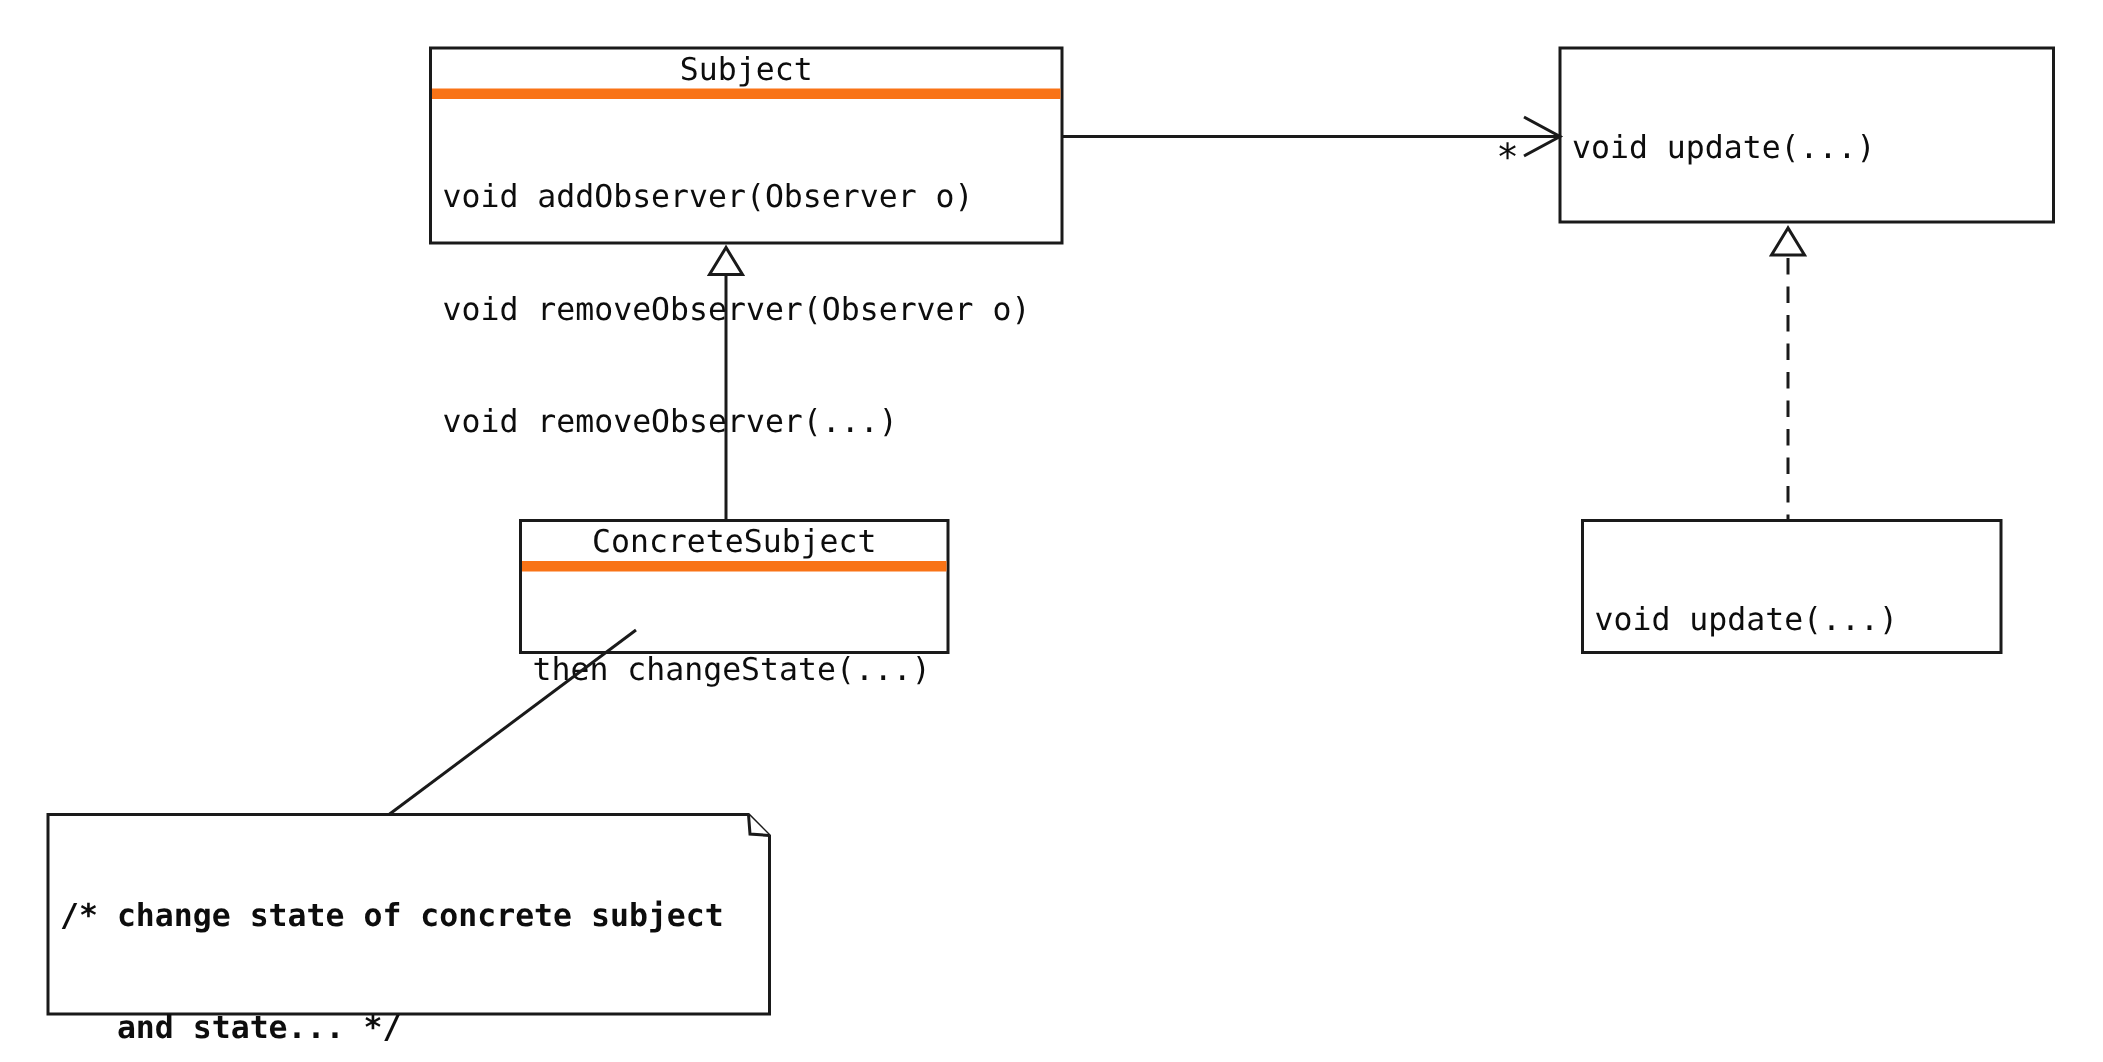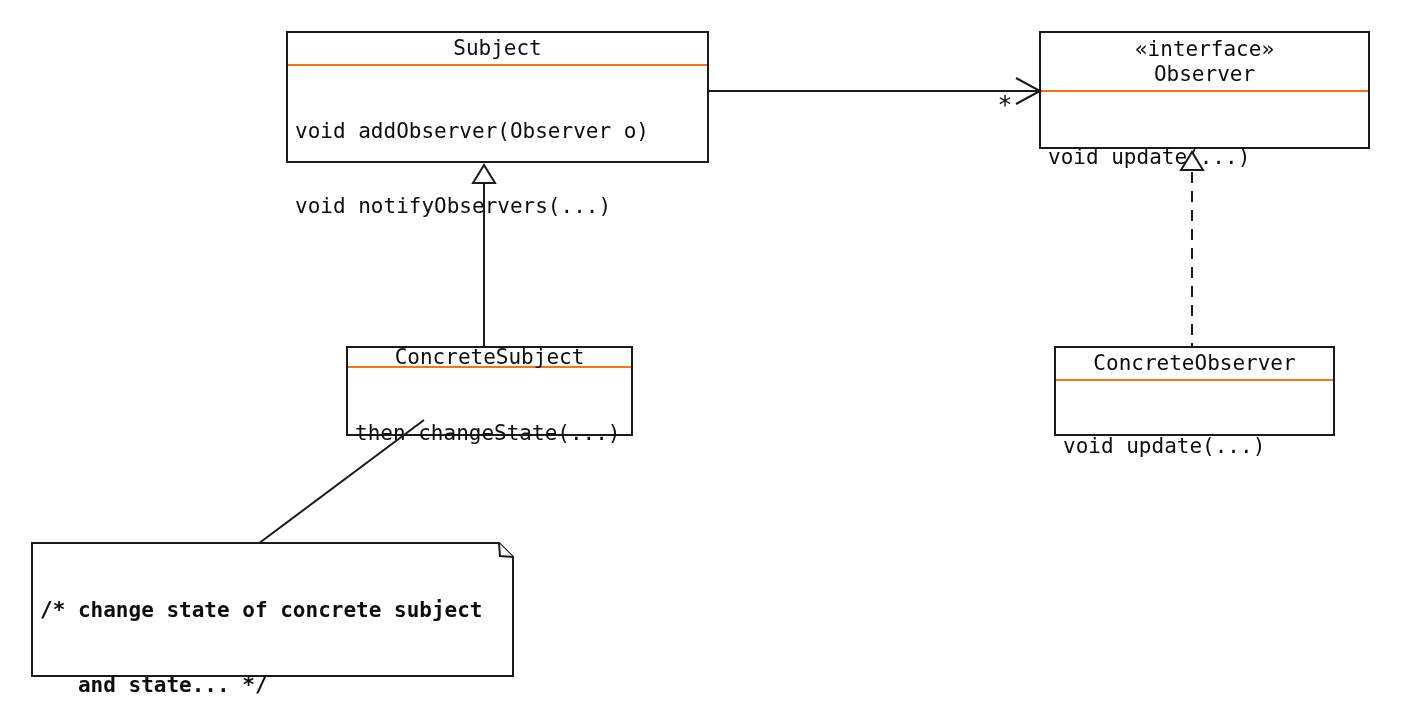--- a/index.html
+++ b/index.html
@@ -25,21 +25,21 @@
   }
   .uml-class {
     position: absolute;
     box-sizing: border-box;
     border: 2px solid #1a1a1a;
     background: #ffffff;
     z-index: 1;
   }
   .cls-title {
     box-sizing: border-box;
-    border-bottom: 2px solid #f97316;
+    border-bottom: 7px solid #f97316;
     display: flex;
     flex-direction: column;
     align-items: center;
     justify-content: center;
     font-size: 21px;
     line-height: 25px;
     white-space: pre;
   }
   .cls-methods {
     padding: 3px 6px 0 7px;
@@ -90,43 +90,39 @@
     <g stroke="#1a1a1a" stroke-width="2">
       <polygon points="32,543 499,543 513,557 513,676 32,676" fill="#ffffff"></polygon>
       <polyline points="499,543 500,556 513,557" fill="#ffffff"></polyline>
     </g>
   </svg>
 
   <div class="uml-class" style="left:286px; top:31px; width:423px; height:132px;">
     <div class="cls-title" style="height:33px;">Subject</div>
     <div class="cls-methods">
       <div class="m">void addObserver(Observer o)</div>
-      <div class="m">void notifyObservers(...)</div>
+      <div class="m">void removeObserver(Observer o)</div>
+      <div class="m">void removeObserver(...)</div>
     </div>
   </div>
 
   <div class="uml-class" style="left:1039px; top:31px; width:331px; height:118px;">
-    <div class="cls-title" style="height:59px;">
-      <div>«interface»</div>
-      <div>Observer</div>
-    </div>
     <div class="cls-methods">
       <div class="m">void update(...)</div>
     </div>
   </div>
 
   <div class="uml-class" style="left:346px; top:346px; width:287px; height:90px;">
-    <div class="cls-title" style="height:20px;">ConcreteSubject</div>
+    <div class="cls-title" style="height:33px;">ConcreteSubject</div>
     <div class="cls-methods">
       <div class="m">then changeState(...)</div>
     </div>
   </div>
 
   <div class="uml-class" style="left:1054px; top:346px; width:281px; height:90px;">
-    <div class="cls-title" style="height:33px;">ConcreteObserver</div>
     <div class="cls-methods">
       <div class="m">void update(...)</div>
     </div>
   </div>
 
   <div class="multiplicity" style="left:995px; top:92px; width:20px; text-align:center;">*</div>
 
   <div class="note-text" style="left:40px; top:548px; width:460px;">
     <div class="n">/* change state of concrete subject</div>
     <div class="n">   and state... */</div>

